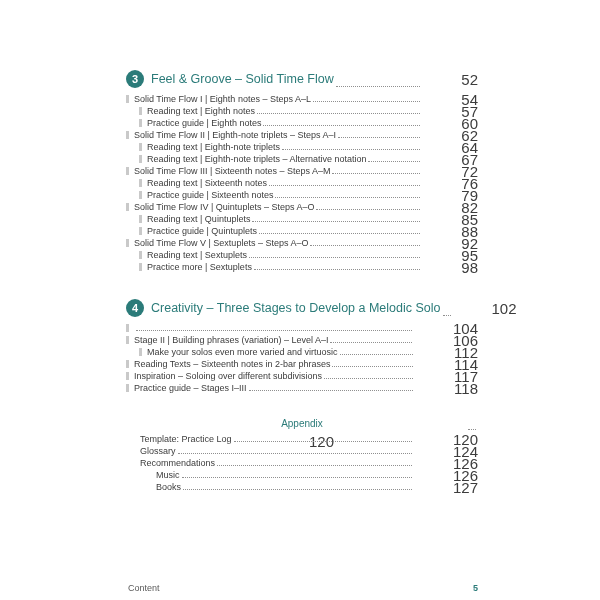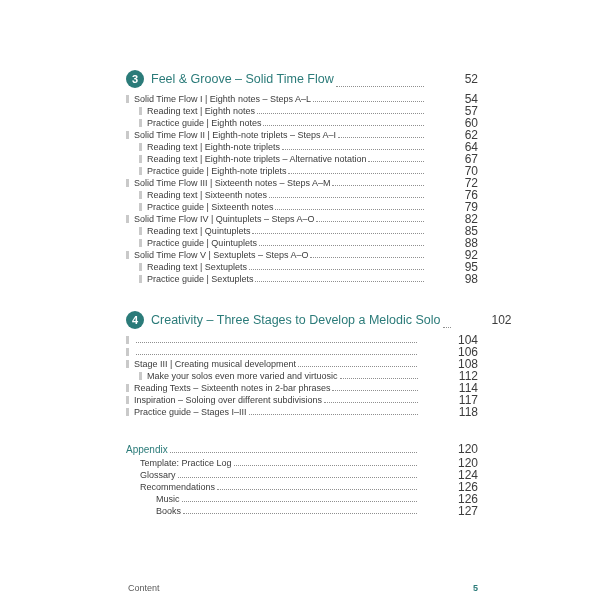--- a/index.html
+++ b/index.html
@@ -34,21 +34,21 @@
   }
   .l2 { padding-left: 13px; }
 
   .dots {
     flex: 1;
     min-width: 8px;
     border-bottom: 1px dotted var(--dots);
     align-self: flex-end;
     margin: 0 2px 3px 2px;
   }
-  .pg { flex: none; min-width: 13px; font-size: 12px; margin-left: 39px; }
+  .pg { flex: none; min-width: 13px; font-size: 15px; margin-left: 39px; }
 
   .toc-section + .toc-section { margin-top: 24px; }
 
   .heading { height: 22px; margin-bottom: 3px; }
   .badge {
     width: 18px; height: 18px;
     border-radius: 50%;
     background: var(--accent);
     color: #fff;
     font-weight: bold;
@@ -58,21 +58,21 @@
     flex: none;
   }
   .title {
     color: var(--accent);
     font-weight: normal;
     font-size: 12.5px;
     white-space: nowrap;
   }
 
   .appendix { margin-top: 18px; }
-  .appendix .heading { height: 14px; margin-bottom: 1px; }
+  .appendix .heading { height: 14px; margin-bottom: 1px; flex-direction: column; }
   .appendix .title { font-size: 10px; }
   .appendix .row.l1 { padding-left: 14px; }
   .appendix .row.l2 { padding-left: 30px; }
 
   .footer {
     position: absolute;
     left: 128px; right: 122px; top: 583px;
     display: flex;
     justify-content: space-between;
     align-items: flex-start;
@@ -124,26 +124,20 @@
     <span class="txt">Reading text | Eighth-note triplets</span>
     <span class="dots"></span>
     <span class="pg">64</span>
   </div>
           <div class="row l2">
     <span class="bar"></span>
     <span class="txt">Reading text | Eighth-note triplets – Alternative notation</span>
     <span class="dots"></span>
     <span class="pg">67</span>
   </div>
-          <div class="row l2">
-    <span class="bar"></span>
-    <span class="txt">Practice guide | Eighth-note triplets</span>
-    <span class="dots"></span>
-    <span class="pg">70</span>
-  </div>
           <div class="row l1">
     <span class="bar"></span>
     <span class="txt">Solid Time Flow III | Sixteenth notes – Steps A–M</span>
     <span class="dots"></span>
     <span class="pg">72</span>
   </div>
           <div class="row l2">
     <span class="bar"></span>
     <span class="txt">Reading text | Sixteenth notes</span>
     <span class="dots"></span>
@@ -180,49 +174,44 @@
     <span class="pg">92</span>
   </div>
           <div class="row l2">
     <span class="bar"></span>
     <span class="txt">Reading text | Sextuplets</span>
     <span class="dots"></span>
     <span class="pg">95</span>
   </div>
           <div class="row l2">
     <span class="bar"></span>
-    <span class="txt">Practice guide | Sextuplets</span>
+    <span class="txt">Practice more | Sextuplets</span>
     <span class="dots"></span>
     <span class="pg">98</span>
   </div>
         </div>
   </section>
       <section class="toc-section">
     <div class="row heading">
       <span class="badge">4</span>
       <span class="title">Creativity – Three Stages to Develop a Melodic Solo</span>
       <span class="dots"></span>
       <span class="pg">102</span>
     </div>
     <div class="rows">
           <div class="row l1">
     <span class="bar"></span>
     <span class="dots"></span>
     <span class="pg">104</span>
   </div>
           <div class="row l1">
     <span class="bar"></span>
+    <span class="txt">Stage II | Building phrases (variation) – Level A–I</span>
     <span class="dots"></span>
     <span class="pg">106</span>
-  </div>
-          <div class="row l1">
-    <span class="bar"></span>
-    <span class="txt">Stage III | Creating musical development</span>
-    <span class="dots"></span>
-    <span class="pg">108</span>
   </div>
           <div class="row l2">
     <span class="bar"></span>
     <span class="txt">Make your solos even more varied and virtuosic</span>
     <span class="dots"></span>
     <span class="pg">112</span>
   </div>
           <div class="row l1">
     <span class="bar"></span>
     <span class="txt">Reading Texts – Sixteenth notes in 2-bar phrases</span>

